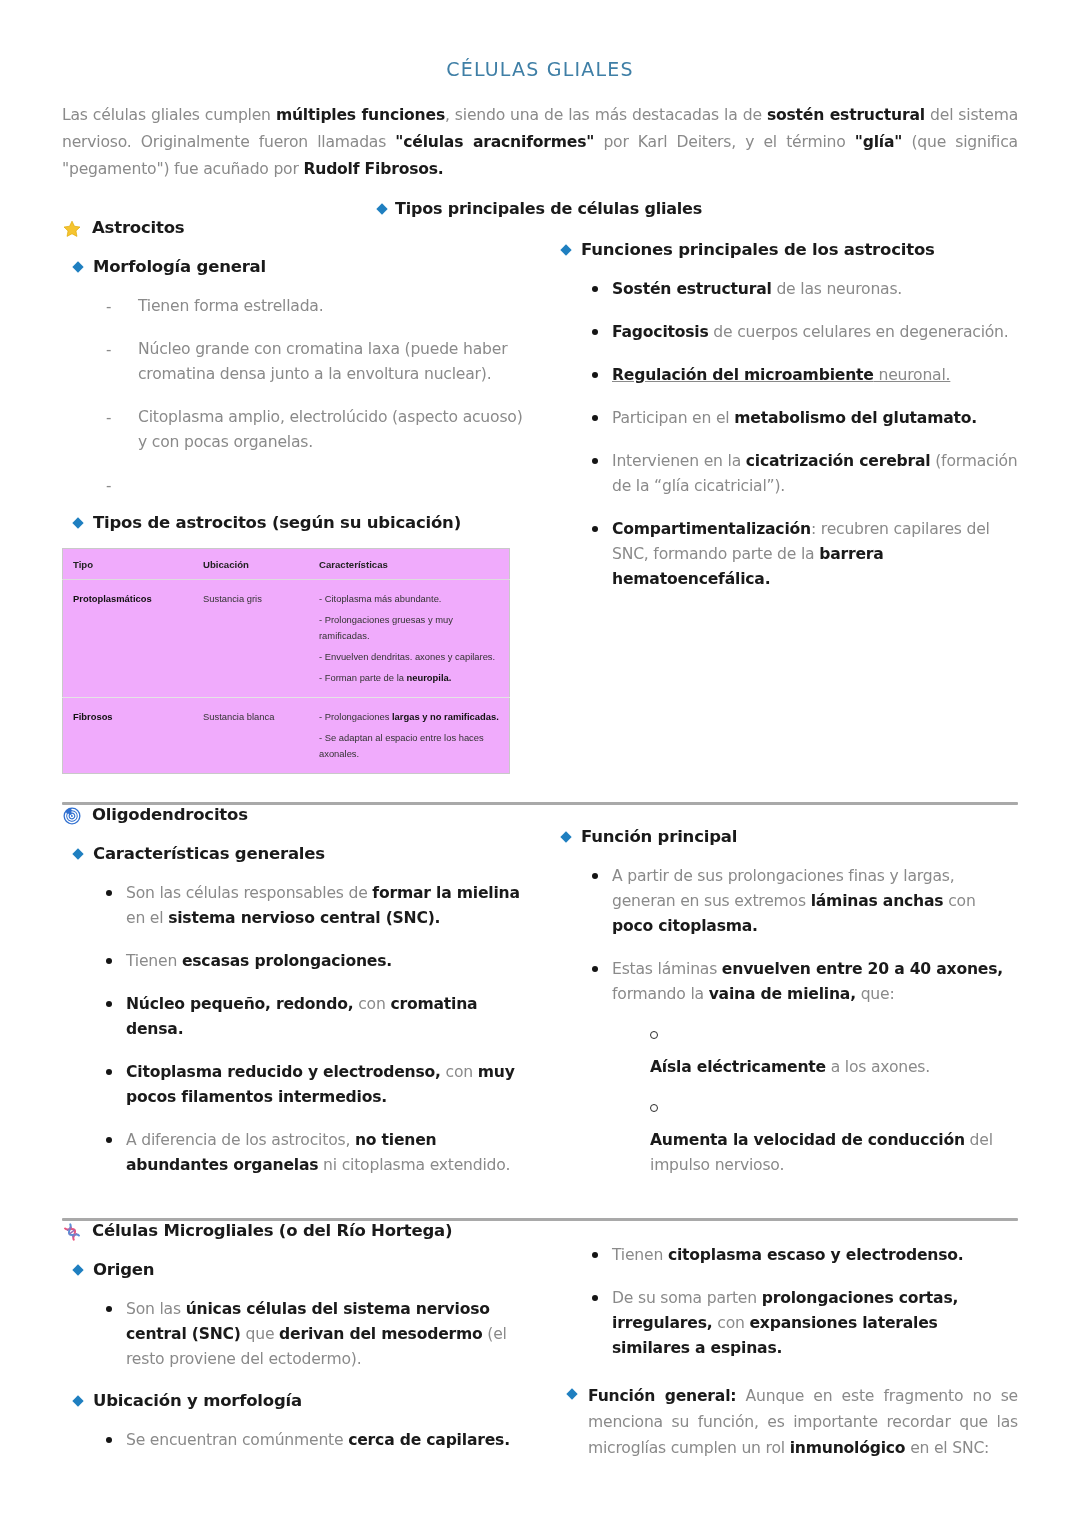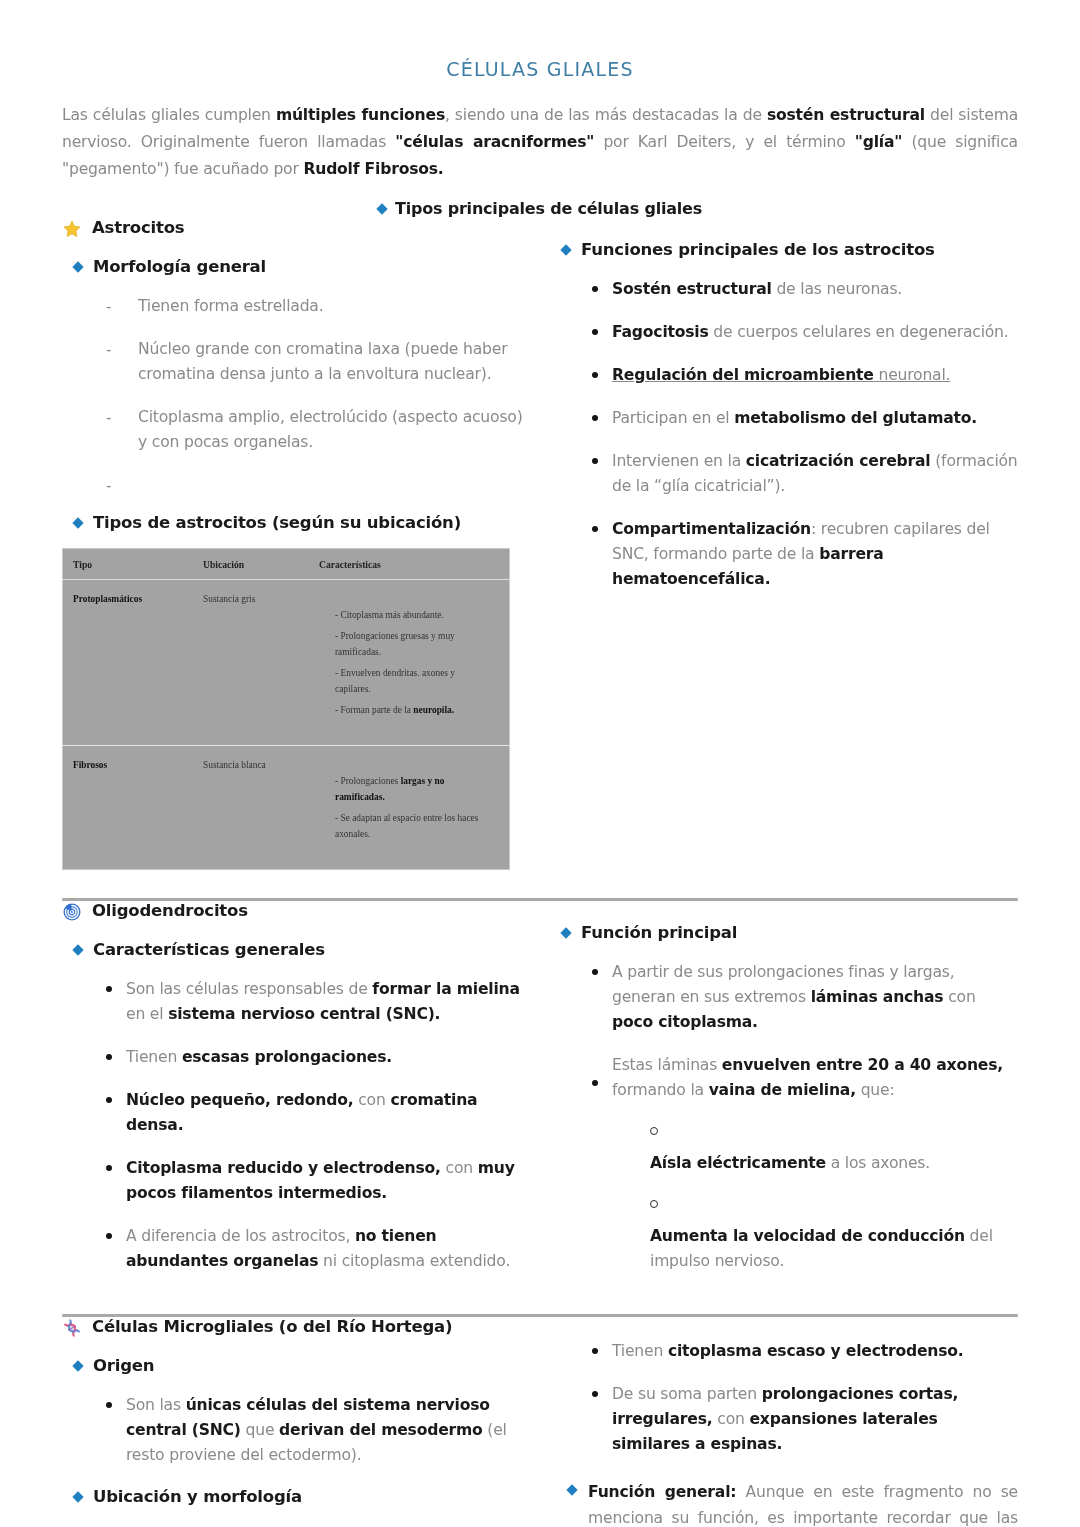--- a/index.html
+++ b/index.html
@@ -195,22 +195,22 @@
   
   .tbl-wrap {
     margin: 16px 0 0 0;
     padding-left: 0;
     width: 448px;
   }
   table.glia {
     border-collapse: collapse;
     width: 100%;
     border: 1px solid #c9c9c9;
-    font-family: Liberation Serif, serif;
-    background: #a3a3a3;
+    font-family: Liberation Sans, sans-serif;
+    background: #f0abfc;
   }
   table.glia th {
     text-align: left;
     font-size: 9.6px;
     font-weight: 700;
     color: #222;
     padding: 10px 8px 9px 10px;
     border-bottom: 1px solid #dddddd;
     vertical-align: top;
     white-space: nowrap;
@@ -218,21 +218,21 @@
   table.glia td {
     font-size: 9.4px;
     color: #333;
     padding: 11px 8px 11px 10px;
     border-top: 1px solid #e4e4e4;
     vertical-align: top;
     line-height: 16px;
   }
   table.glia td.tipo { font-weight: 700; color: #111; white-space: nowrap; }
   table.glia td.ubic { color: #333; white-space: nowrap; }
-  table.glia td ul { margin: 16px; padding: 0; list-style: none; }
+  table.glia td ul { margin: 0; padding: 0; list-style: none; }
   table.glia td ul li { margin: 0 0 5px 0; }
   table.glia td ul li:last-child { margin-bottom: 0; }
   table.glia td b { font-weight: 700; color: #111; }
 
   .col-tipo { width: 112px; }
   .col-ubic { width: 98px; }
 
   
   .star-ico svg { display: block; }
   .spiral-ico svg { display: block; }
@@ -407,21 +407,21 @@
     <div class="col-r">
       <div class="h1row hand" style="margin-top:22px;padding-left:0;">
         <span class="dia"></span>
         <span>Función principal</span>
       </div>
 
       <div class="l2 hand" style="padding-left:30px;">
         <span class="dot"></span>
         <span>A partir de sus prolongaciones finas y largas, generan en sus extremos <b>láminas anchas</b> con <b>poco citoplasma.</b></span>
       </div>
-      <div class="l2 hand" style="padding-left:30px;align-items:center;">
+      <div class="l2 hand" style="padding-left:30px;">
         <span class="dot"></span>
         <span>Estas láminas <b>envuelven entre 20 a 40 axones,</b> formando la <b>vaina de mielina,</b> que:</span>
       </div>
 
       <div class="l3 hand" style="padding-left:88px;">
         <span class="circ"></span>
         <span><b>Aísla eléctricamente</b> a los axones.</span>
       </div>
       <div class="l3 hand" style="padding-left:88px;">
         <span class="circ"></span>

